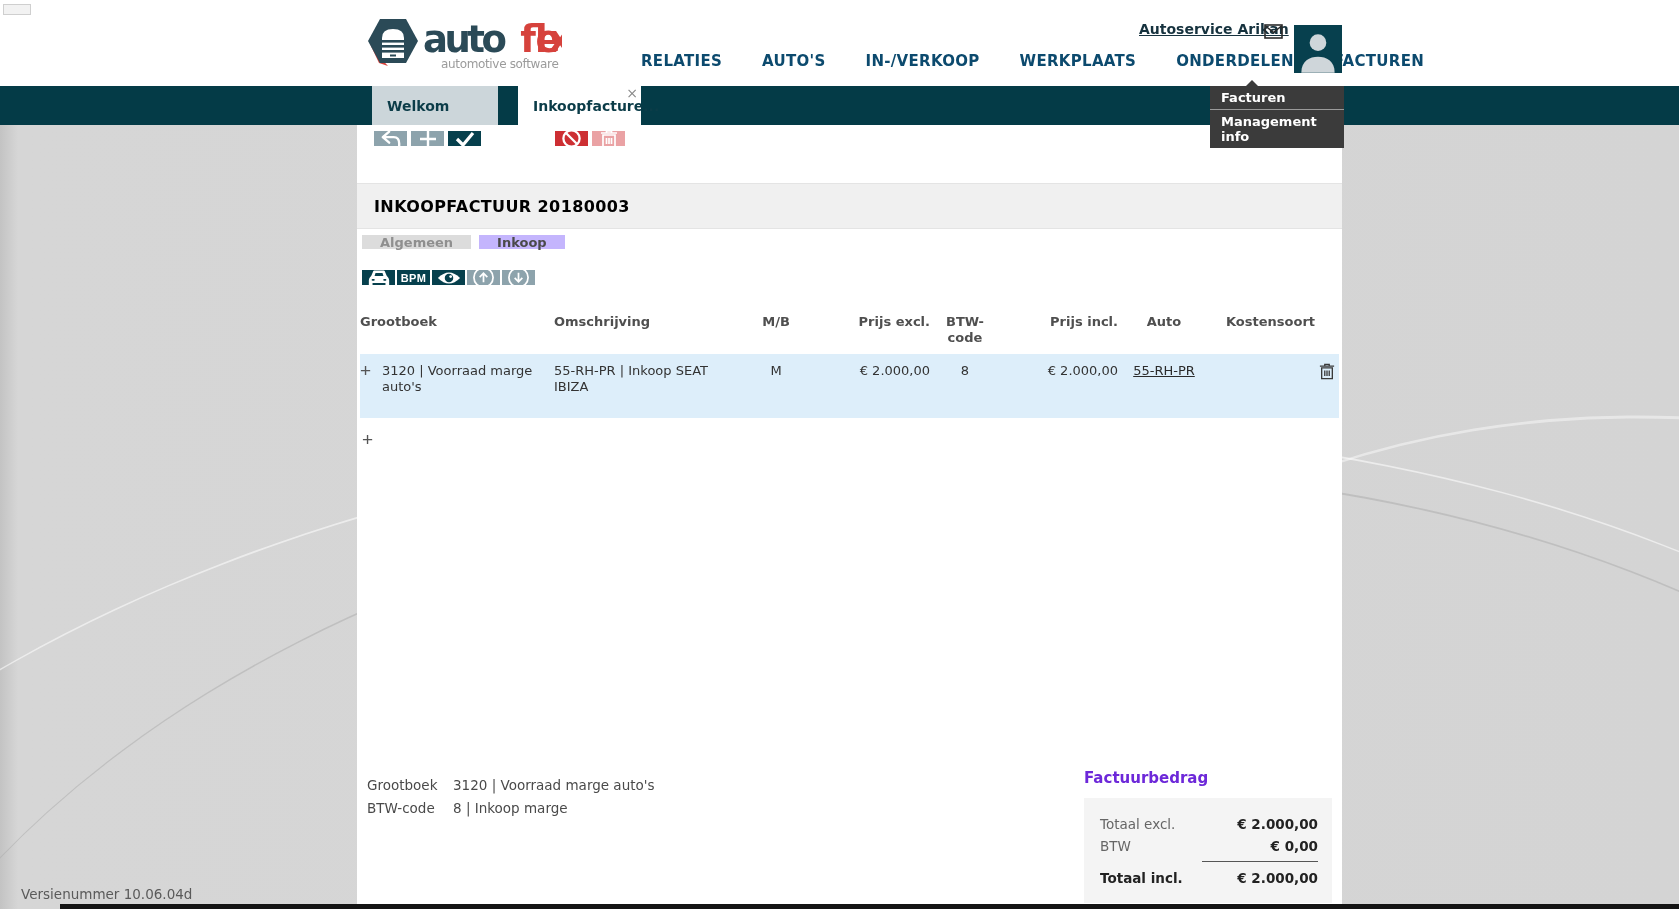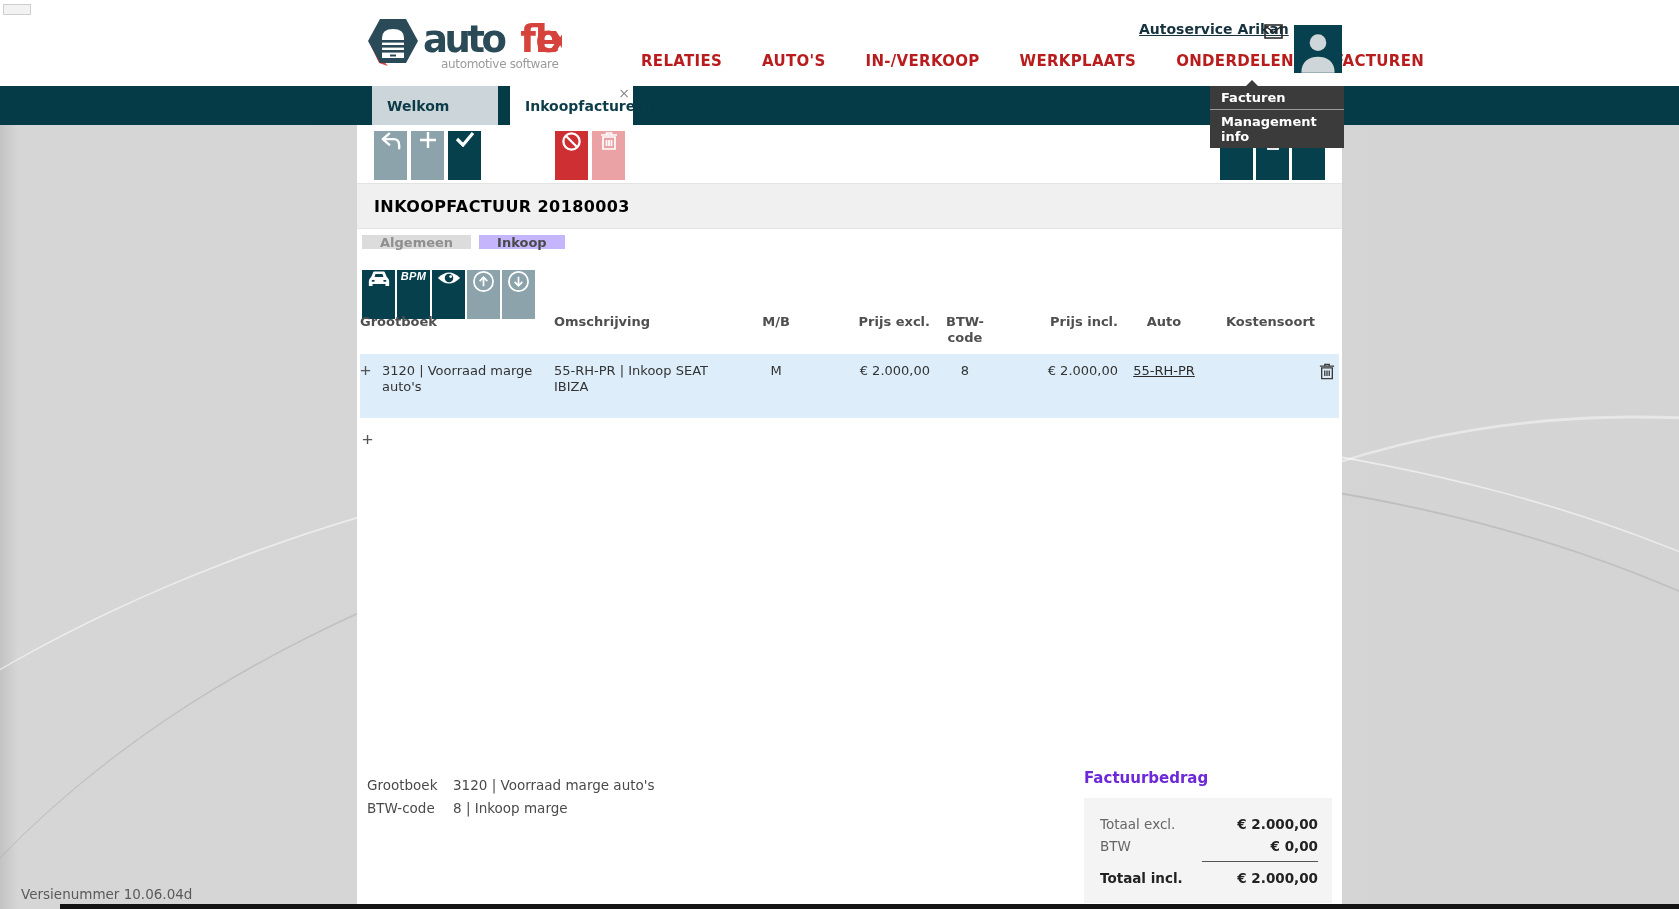--- a/index.html
+++ b/index.html
@@ -10,42 +10,42 @@
   .swoosh { position:absolute; border-radius:50%; pointer-events:none; }
   .swoosh.s1 { left:-420px; top:430px; width:2600px; height:1500px; border-top:2px solid rgba(255,255,255,.55); transform:rotate(-4deg); }
   .swoosh.s2 { left:-200px; top:470px; width:2400px; height:1600px; border-top:2px solid rgba(170,170,170,.5); transform:rotate(-3deg); }
   .swoosh.s3 { left:900px; top:420px; width:1600px; height:1200px; border-top:3px solid rgba(255,255,255,.45); transform:rotate(8deg); }
 
   
   .header { position:absolute; left:0; top:0; width:1679px; height:86px; background:#ffffff; z-index:5; }
   .mini-rect { position:absolute; left:3px; top:4px; width:28px; height:11px; border:1px solid #cfcfcf; background:#f2f2f2; }
   .logo { position:absolute; left:366px; top:14px; }
   .mainnav { position:absolute; left:641px; top:0; height:86px; display:flex; align-items:flex-end; padding-bottom:16px; gap:40px; }
-  .navitem { font-size:15px; font-weight:bold; color:#b91c1c; letter-spacing:.3px; cursor:pointer; white-space:nowrap; }
+  .navitem { font-size:15px; font-weight:bold; color:#0c4a6e; letter-spacing:.3px; cursor:pointer; white-space:nowrap; }
   .account-link { position:absolute; left:1139px; top:21px; font-size:14px; font-weight:bold; color:#16323e; text-decoration:underline; cursor:pointer; }
   .mail-ico { position:absolute; left:1264px; top:24px; }
   .avatar { position:absolute; left:1294px; top:25px; width:48px; height:48px; background:#07404e; display:flex; align-items:flex-end; justify-content:center; overflow:hidden; cursor:pointer; }
 
   
   .tealbar { position:absolute; left:0; top:86px; width:1679px; height:39px; background:#043b47; z-index:4; display:flex; align-items:stretch; padding-left:372px; }
   .wtab { width:126px; display:flex; align-items:center; padding-left:15px; font-size:14px; font-weight:bold; cursor:pointer; }
   .wtab.inactive { background:#ccd6da; color:#0b3c48; }
-  .wtab.active { background:#ffffff; color:#0b3c48; width:123px; position:relative; margin-left:12px; }
+  .wtab.active { background:#ffffff; color:#0b3c48; width:123px; position:relative; margin-left:20px; }
   .tab-close { position:absolute; top:0px; right:3px; font-size:14px; color:#8a8a8a; font-weight:normal; line-height:14px; cursor:pointer; }
 
   
   .dropdown { position:absolute; left:1210px; top:86px; width:134px; background:#3b3b3b; z-index:60; }
   .dropdown .caret { position:absolute; top:-6px; left:36px; width:0; height:0; border-left:6px solid transparent; border-right:6px solid transparent; border-bottom:6px solid #3b3b3b; }
   .dd-item { padding:4px 0 4px 11px; font-size:13px; font-weight:bold; color:#ffffff; cursor:pointer; }
   .dd-sep { border-top:1px solid #9a9a9a; }
 
   
   .panel { position:absolute; left:357px; top:125px; width:985px; height:780px; background:#ffffff; z-index:2; }
 
-  .ibtn { width:33px; height:49px; border:none; display:flex; justify-content:center; cursor:pointer; padding:0;font-style:italic; }
+  .ibtn { width:33px; height:15px; border:none; display:flex; align-items:center; justify-content:center; cursor:pointer; padding:0; }
   .ibtn.teal { background:#06404d; }
   .ibtn.gray { background:#8da3ac; }
   .ibtn.red  { background:#cd2f33; }
   .ibtn.pink { background:#eaa2a4; }
   .tb1 { position:absolute; top:6px; left:0; width:100%; height:33px; }
   .tb1 .g-left { position:absolute; left:17px; display:flex; gap:4px; }
   .tb1 .g-mid { position:absolute; left:198px; display:flex; gap:4px; }
   .tb1 .g-right { position:absolute; left:863px; display:flex; gap:3px; }
 
   .title-strip { position:absolute; left:0; top:58px; width:100%; height:46px; background:#f0f0f0; border-top:1px solid #e4e4e4; border-bottom:1px solid #e4e4e4; display:flex; align-items:center; padding-left:17px; }

